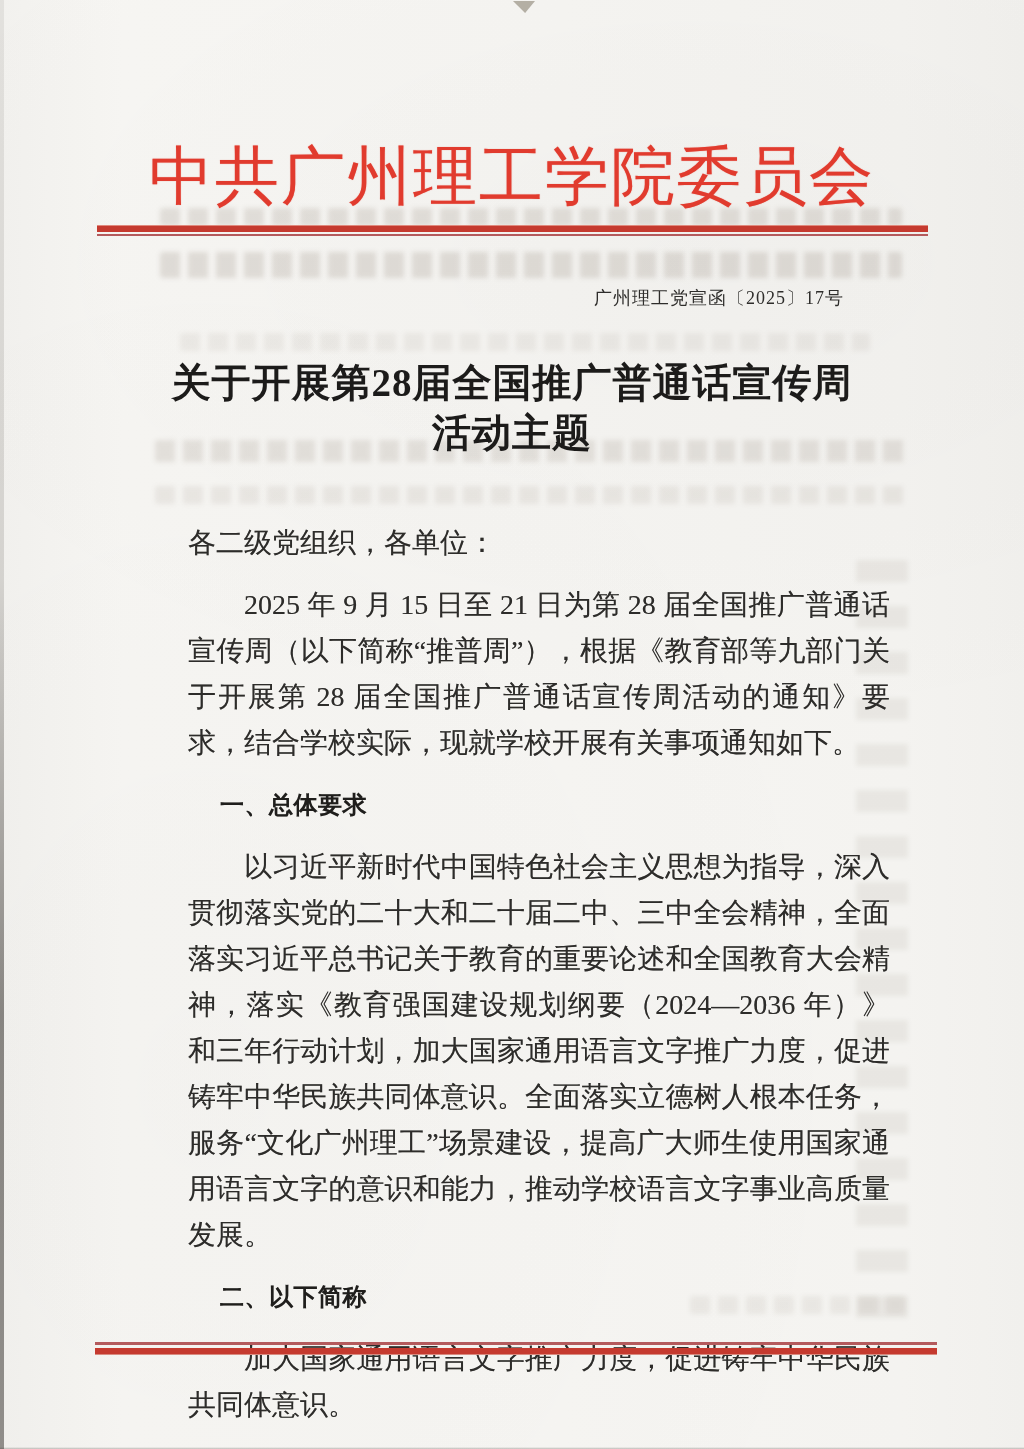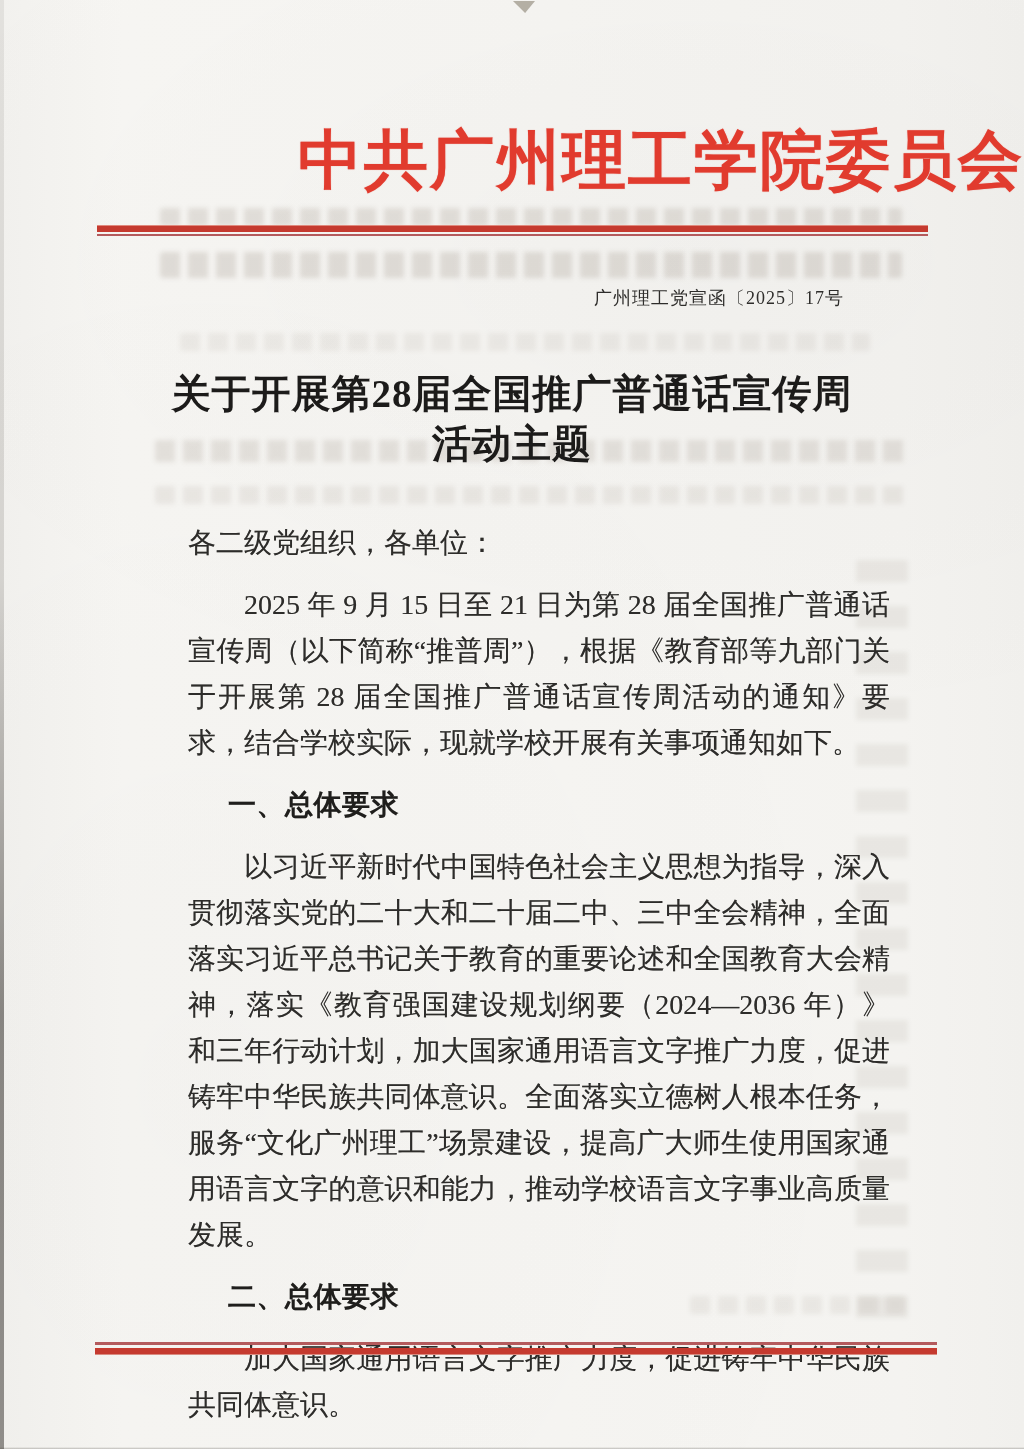--- a/index.html
+++ b/index.html
@@ -30,24 +30,24 @@
     background:linear-gradient(0deg,rgba(60,56,50,0.30),rgba(60,56,50,0));
   }
   .scan-artifact{
     position:absolute;left:513px;top:1px;width:22px;height:12px;
     background:#a8a296;
     clip-path:polygon(0 0,100% 0,55% 100%);
     opacity:.85;
   }
   
   .org-title{
-    position:absolute;top:124px;left:0;right:0;
-    text-align:right;
+    position:absolute;top:140px;left:0;right:0;
+    text-align:center;
     font-size:64px;line-height:1.15;
-    font-weight:700;
+    font-weight:400;
     letter-spacing:2px;
     color:var(--banner-red,#e13b2e);
     text-shadow:0 0 1px rgba(225,59,46,.55);
     white-space:nowrap;
   }
   
   .rule{position:absolute;}
   .rule .thick{height:6px;background:var(--rule-red,#c53a2f);border-top:1px solid #e0897d;}
   .rule .thin{height:2px;background:var(--rule-red-thin,#b45a5c);}
   .rule.header{top:225px;left:97px;width:831px;}
@@ -58,21 +58,21 @@
   
   .ref-number{
     position:absolute;top:282px;right:180px;
     font-size:18px;line-height:32px;
     color:#2e2d2b;
     letter-spacing:1px;
     white-space:nowrap;
   }
   
   .doc-title{
-    position:absolute;top:369px;left:0;right:0;
+    position:absolute;top:358px;left:0;right:0;
     text-align:center;
     font-weight:700;
     font-size:39px;line-height:50px;
     color:#1c1b1a;
     letter-spacing:1px;
   }
   
   .body-col{
     position:absolute;top:504px;left:172px;width:734px;
     font-size:28px;line-height:46px;
@@ -84,21 +84,21 @@
   .para{
     text-align:justify;
     text-justify:inter-ideograph;
     text-indent:2em;
   }
   .sec-heading{
     margin:8px 0 0 0;
     text-indent:2em;
     font-family:"Liberation Sans","DejaVu Sans",sans-serif;
     font-weight:700;
-    font-size:28px;line-height:46px;
+    font-size:24px;line-height:46px;
     color:#1f1e1c;
     letter-spacing:.5px;
   }
   
   .ghost{
     position:absolute;
     background:repeating-linear-gradient(90deg,
       rgba(128,114,100,0.32) 0 20px,
       rgba(128,114,100,0) 20px 28px);
     filter:blur(2.5px);
@@ -142,21 +142,21 @@
     <div>活动主题</div>
   </div>
 
   <div class="body-col">
     <p class="salutation">各二级党组织，各单位：</p>
     <p class="para">2025 年 9 月 15 日至 21 日为第 28 届全国推广普通话宣传周（以下简称“推普周”），根据《教育部等九部门关于开展第 28 届全国推广普通话宣传周活动的通知》要求，结合学校实际，现就学校开展有关事项通知如下。</p>
 
     <h3 class="sec-heading">一、总体要求</h3>
     <p class="para">以习近平新时代中国特色社会主义思想为指导，深入贯彻落实党的二十大和二十届二中、三中全会精神，全面落实习近平总书记关于教育的重要论述和全国教育大会精神，落实《教育强国建设规划纲要（2024—2036 年）》和三年行动计划，加大国家通用语言文字推广力度，促进铸牢中华民族共同体意识。全面落实立德树人根本任务，服务“文化广州理工”场景建设，提高广大师生使用国家通用语言文字的意识和能力，推动学校语言文字事业高质量发展。</p>
 
-    <h3 class="sec-heading">二、总体要求</h3>
+    <h3 class="sec-heading">二、以下简称</h3>
     <p class="para">加大国家通用语言文字推广力度，促进铸牢中华民族共同体意识。</p>
   </div>
 
   <div class="rule footer">
     <div class="thin"></div>
     <div class="thick"></div>
   </div>
 
 </div>
 

